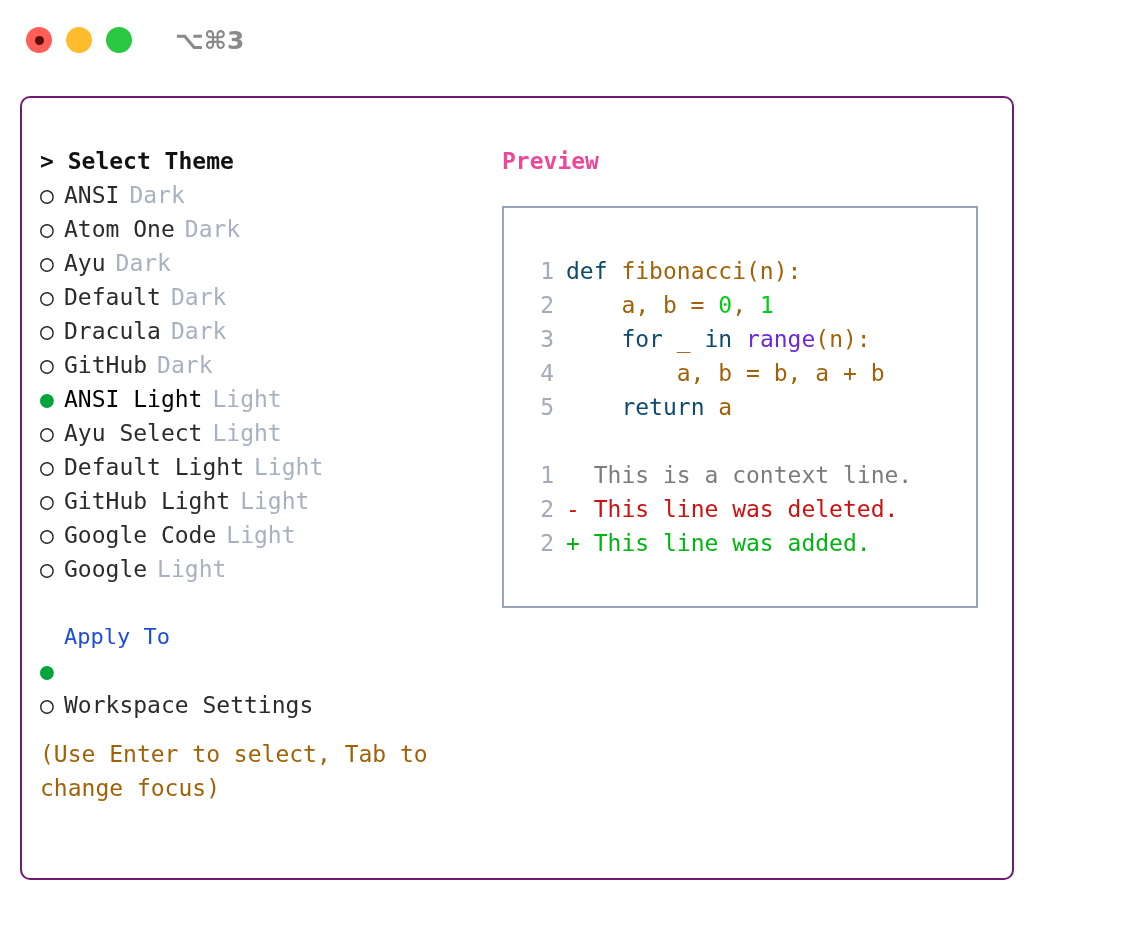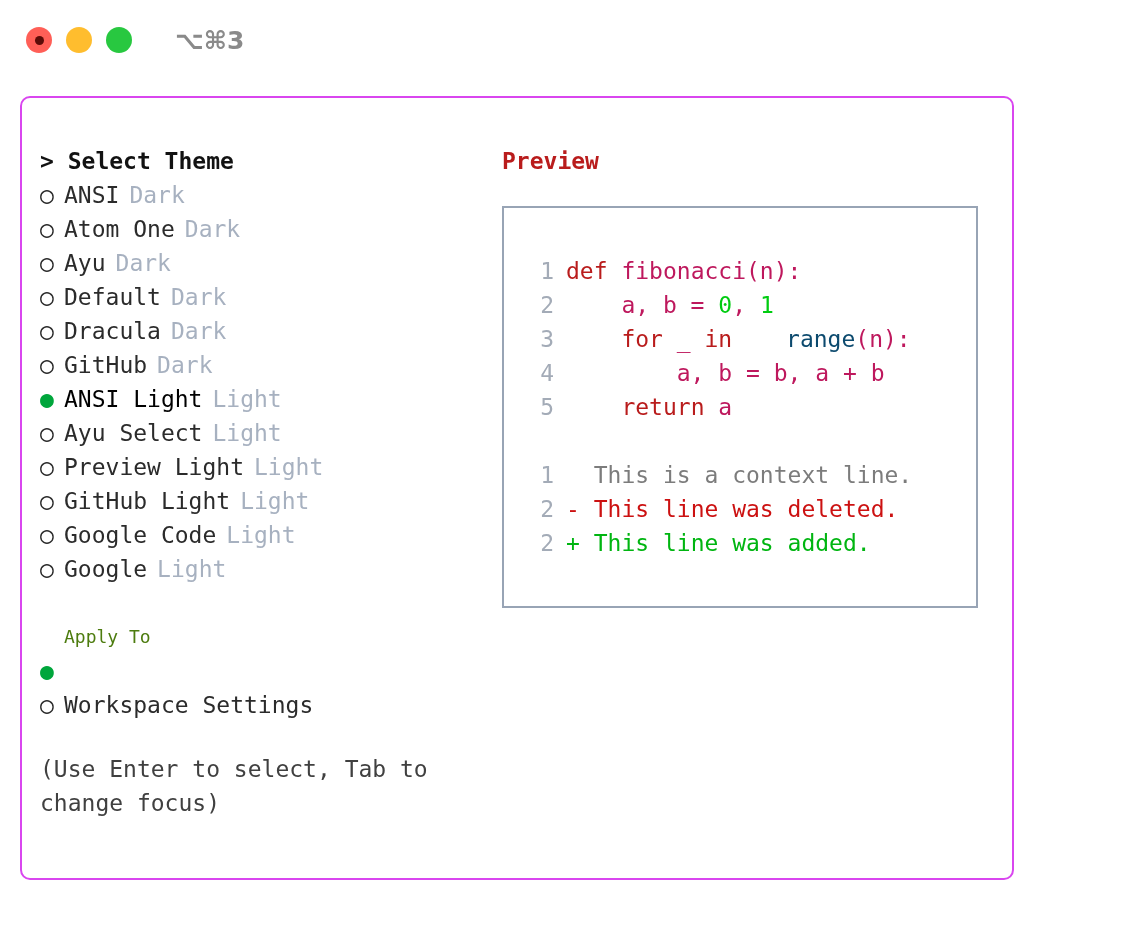--- a/index.html
+++ b/index.html
@@ -56,21 +56,21 @@
     color: #8a8a8a;
     letter-spacing: 0px;
     font-family: "DejaVu Sans", "Liberation Sans", sans-serif;
   }
 
   
   .panel {
     position: absolute;
     left: 20px; top: 96px;
     width: 994px; height: 784px;
-    border: 2px solid #d946ef;
+    border: 2px solid #701a75;
     border-radius: 10px;
     background: #ffffff;
   }
 
   
   .left-col {
     position: absolute;
     left: 18px; top: 46px;
     width: 450px;
   }
@@ -84,21 +84,21 @@
     font-size: 23px;
     font-weight: 700;
     color: #121212;
     line-height: 34px;
     white-space: pre;
     margin: 0;
   }
   .preview-title {
     font-size: 23px;
     font-weight: 700;
-    color: #b91c1c;
+    color: #ec4899;
     line-height: 34px;
     margin: 0 0 28px 0;
   }
 
   .theme-row {
     display: flex;
     align-items: baseline;
     font-size: 23px;
     line-height: 34px;
     white-space: pre;
@@ -114,42 +114,42 @@
   .theme-row.selected .bullet { color: #00a63c; }
   .theme-row.selected .theme-name { color: #000000; text-align: center; }
   .theme-name { color: #2b2b2b; }
   .theme-badge {
     color: #a7b1c0;
     margin-left: 10px;
   }
   .spacer-gap { height: 34px; }
 
   .apply-title {
-    font-size: 18px;
-    color: #4d7c0f;
+    font-size: 22px;
+    color: #1d4ed8;
     line-height: 34px;
     padding-left: 24px;
     white-space: pre;
   }
   .apply-row {
     display: flex;
     align-items: baseline;
     font-size: 23px;
     line-height: 34px;
     white-space: pre;
     color: #2b2b2b;
   }
   .apply-row.selected .bullet,
   .apply-row.selected .apply-label { color: #00a63c; }
 
   .hint {
-    margin-top: 30px;
-    font-size: 23px;
-    line-height: 34px;
-    color: #404040;
+    margin-top: 15px;
+    font-size: 23px;
+    line-height: 34px;
+    color: #a16207;
     width: 420px;
   }
 
   
   .preview-box {
     border: 2px solid #98a4b5;
     background: #ffffff;
     width: 476px;
     height: 402px;
     padding: 46px 0 0 0;
@@ -162,24 +162,24 @@
     padding-left: 22px;
   }
   .cline { display: flex; align-items: baseline; white-space: pre; }
   .lno {
     color: #a3abb7;
     width: 28px;
     flex: 0 0 28px;
     text-align: right;
     margin-right: 12px;
   }
-  .tok-kw   { color: #b91c1c; }
-  .tok-fn   { color: #0c4a6e; margin-left: 40px; }
+  .tok-kw   { color: #0c4a6e; }
+  .tok-fn   { color: #6d28d9; }
   .tok-num  { color: #00cc11; }
-  .tok-txt  { color: #be185d; }
+  .tok-txt  { color: #a16207; }
   .tok-ctx  { color: #7c7c7c; text-align: center; }
   .tok-del  { color: #cc1111; }
   .tok-add  { color: #00b511; }
 
   .diff-gap { height: 34px; }
 </style>
 </head>
 <body>
 
 <div id="app">
@@ -199,21 +199,21 @@
       <div class="section-title">&gt; Select Theme</div>
       <div id="theme-list">
           <div class="theme-row"><span class="bullet">○</span><span class="theme-name">ANSI</span><span class="theme-badge">Dark</span></div>
           <div class="theme-row"><span class="bullet">○</span><span class="theme-name">Atom One</span><span class="theme-badge">Dark</span></div>
           <div class="theme-row"><span class="bullet">○</span><span class="theme-name">Ayu</span><span class="theme-badge">Dark</span></div>
           <div class="theme-row"><span class="bullet">○</span><span class="theme-name">Default</span><span class="theme-badge">Dark</span></div>
           <div class="theme-row"><span class="bullet">○</span><span class="theme-name">Dracula</span><span class="theme-badge">Dark</span></div>
           <div class="theme-row"><span class="bullet">○</span><span class="theme-name">GitHub</span><span class="theme-badge">Dark</span></div>
           <div class="theme-row selected"><span class="bullet">●</span><span class="theme-name">ANSI Light</span><span class="theme-badge">Light</span></div>
           <div class="theme-row"><span class="bullet">○</span><span class="theme-name">Ayu Select</span><span class="theme-badge">Light</span></div>
-          <div class="theme-row"><span class="bullet">○</span><span class="theme-name">Preview Light</span><span class="theme-badge">Light</span></div>
+          <div class="theme-row"><span class="bullet">○</span><span class="theme-name">Default Light</span><span class="theme-badge">Light</span></div>
           <div class="theme-row"><span class="bullet">○</span><span class="theme-name">GitHub Light</span><span class="theme-badge">Light</span></div>
           <div class="theme-row"><span class="bullet">○</span><span class="theme-name">Google Code</span><span class="theme-badge">Light</span></div>
           <div class="theme-row"><span class="bullet">○</span><span class="theme-name">Google</span><span class="theme-badge">Light</span></div>
         </div>
 
       <div class="spacer-gap"></div>
 
       <div class="apply-title">Apply To</div>
       <div id="apply-list">
           <div class="apply-row selected"><span class="bullet">●</span></div>

